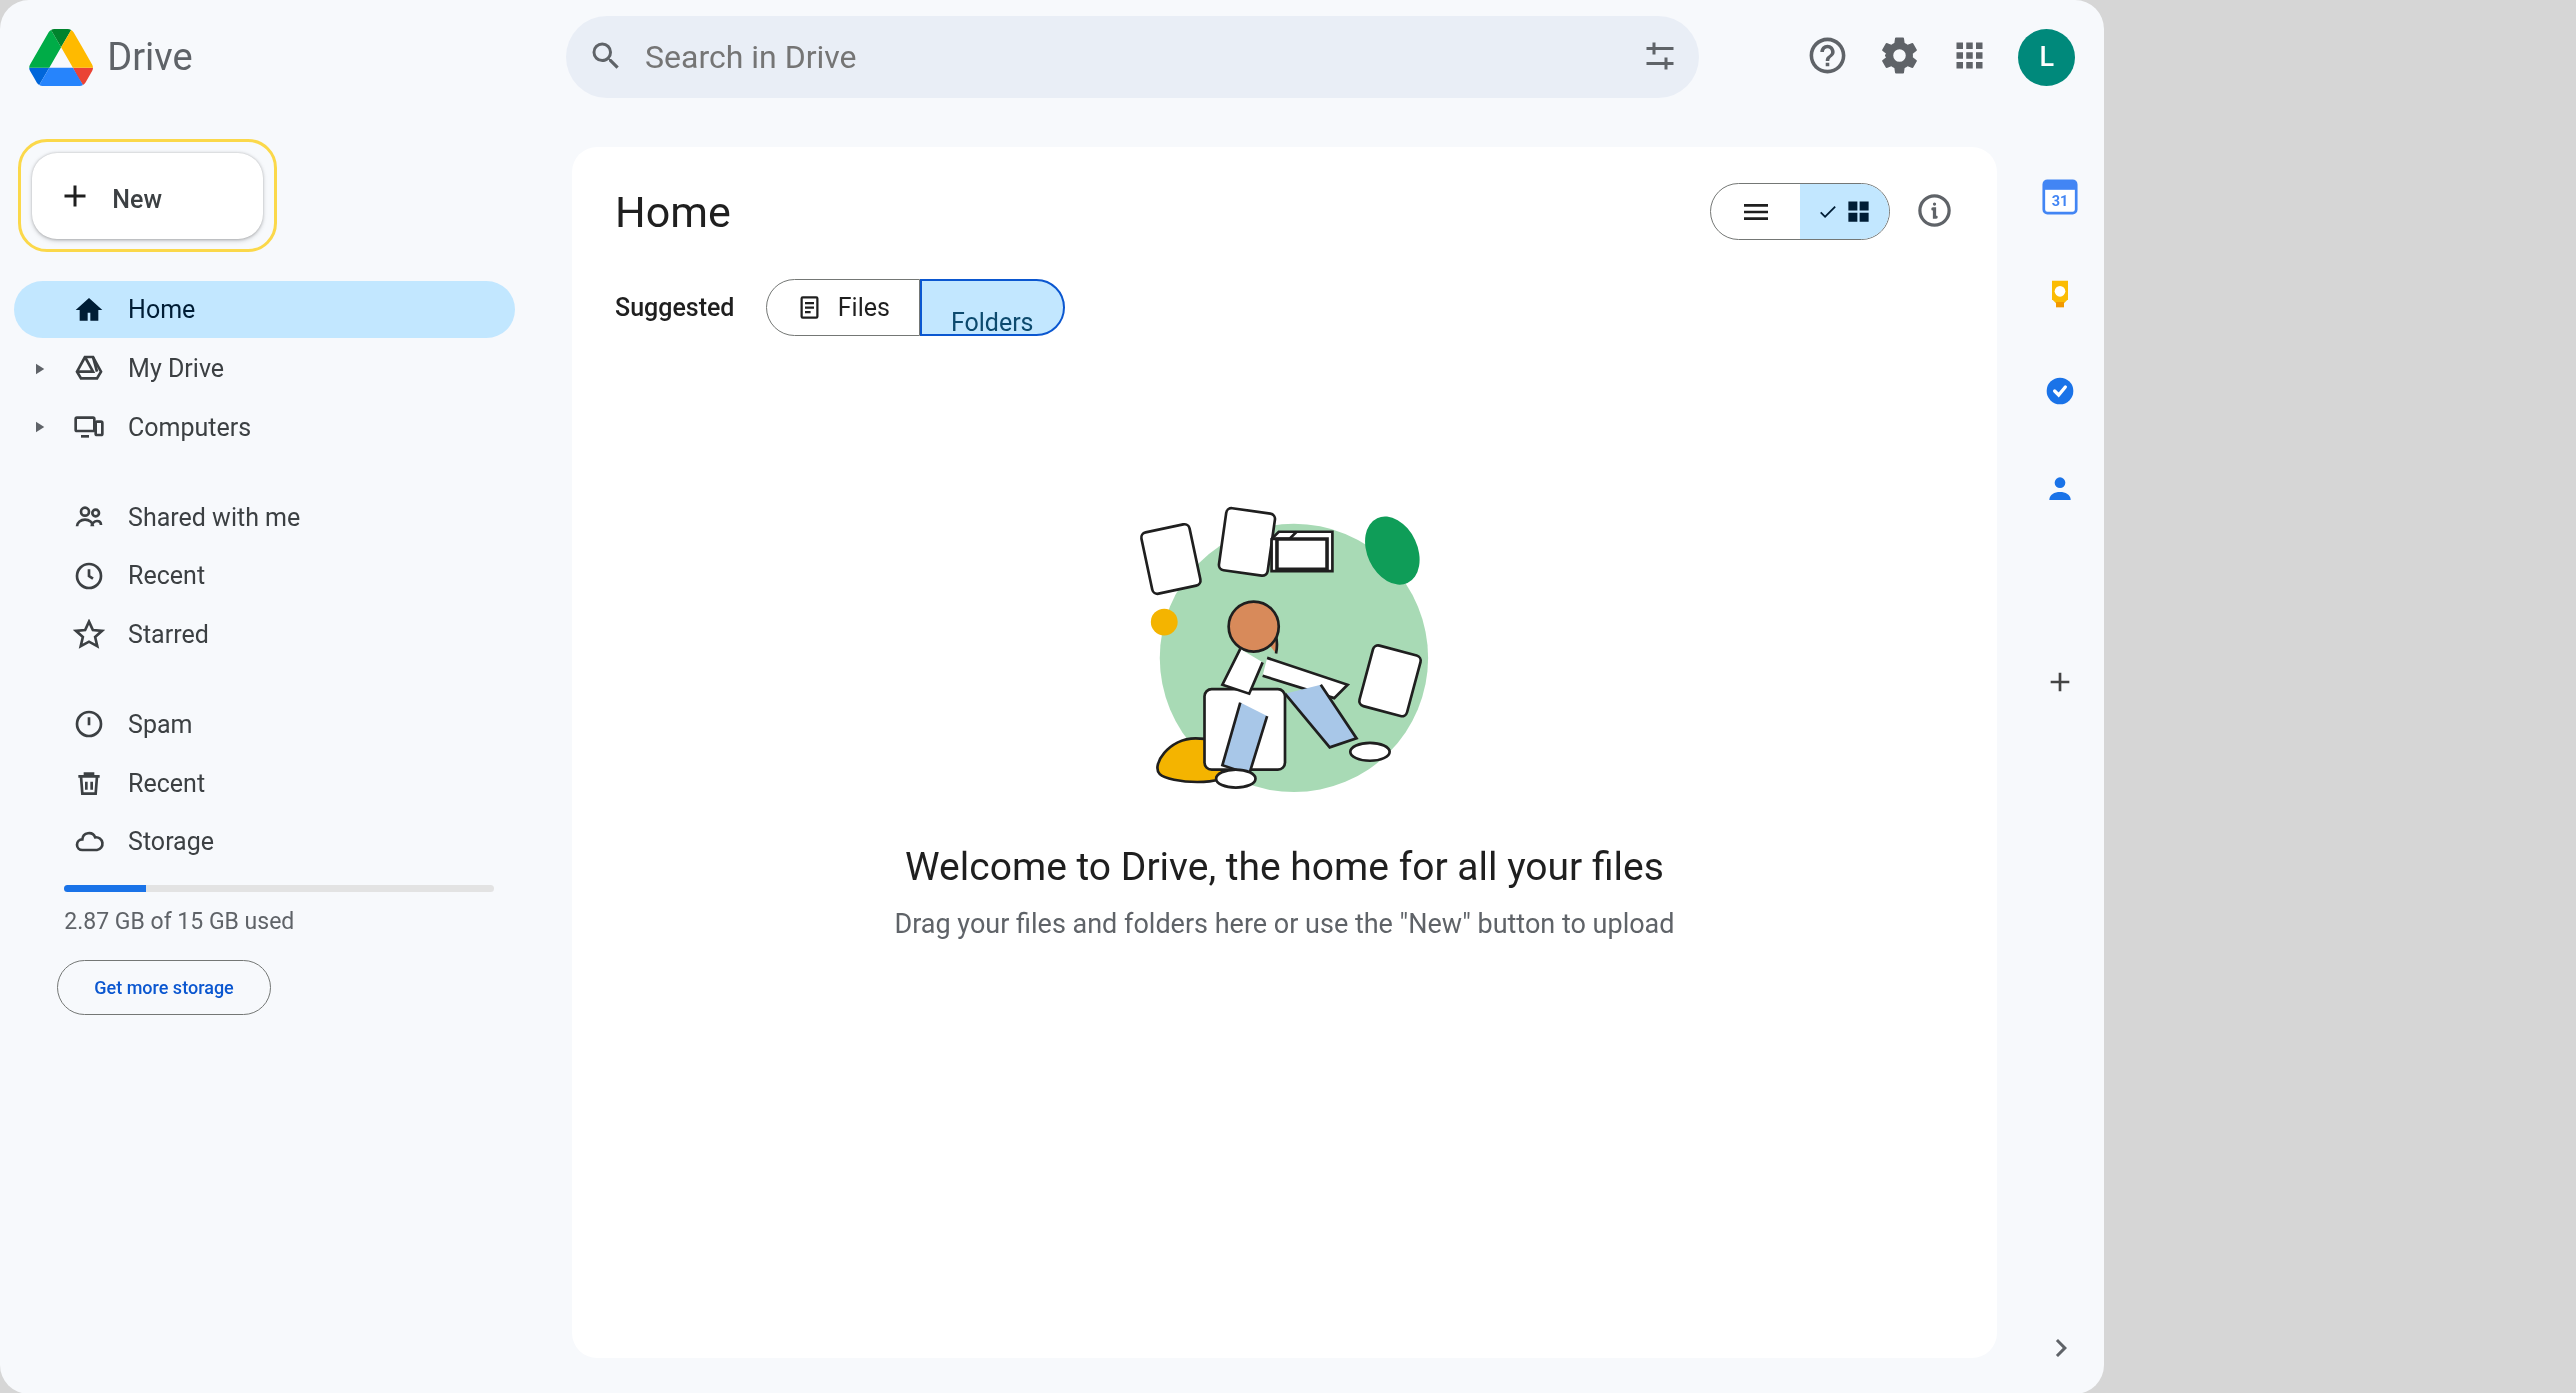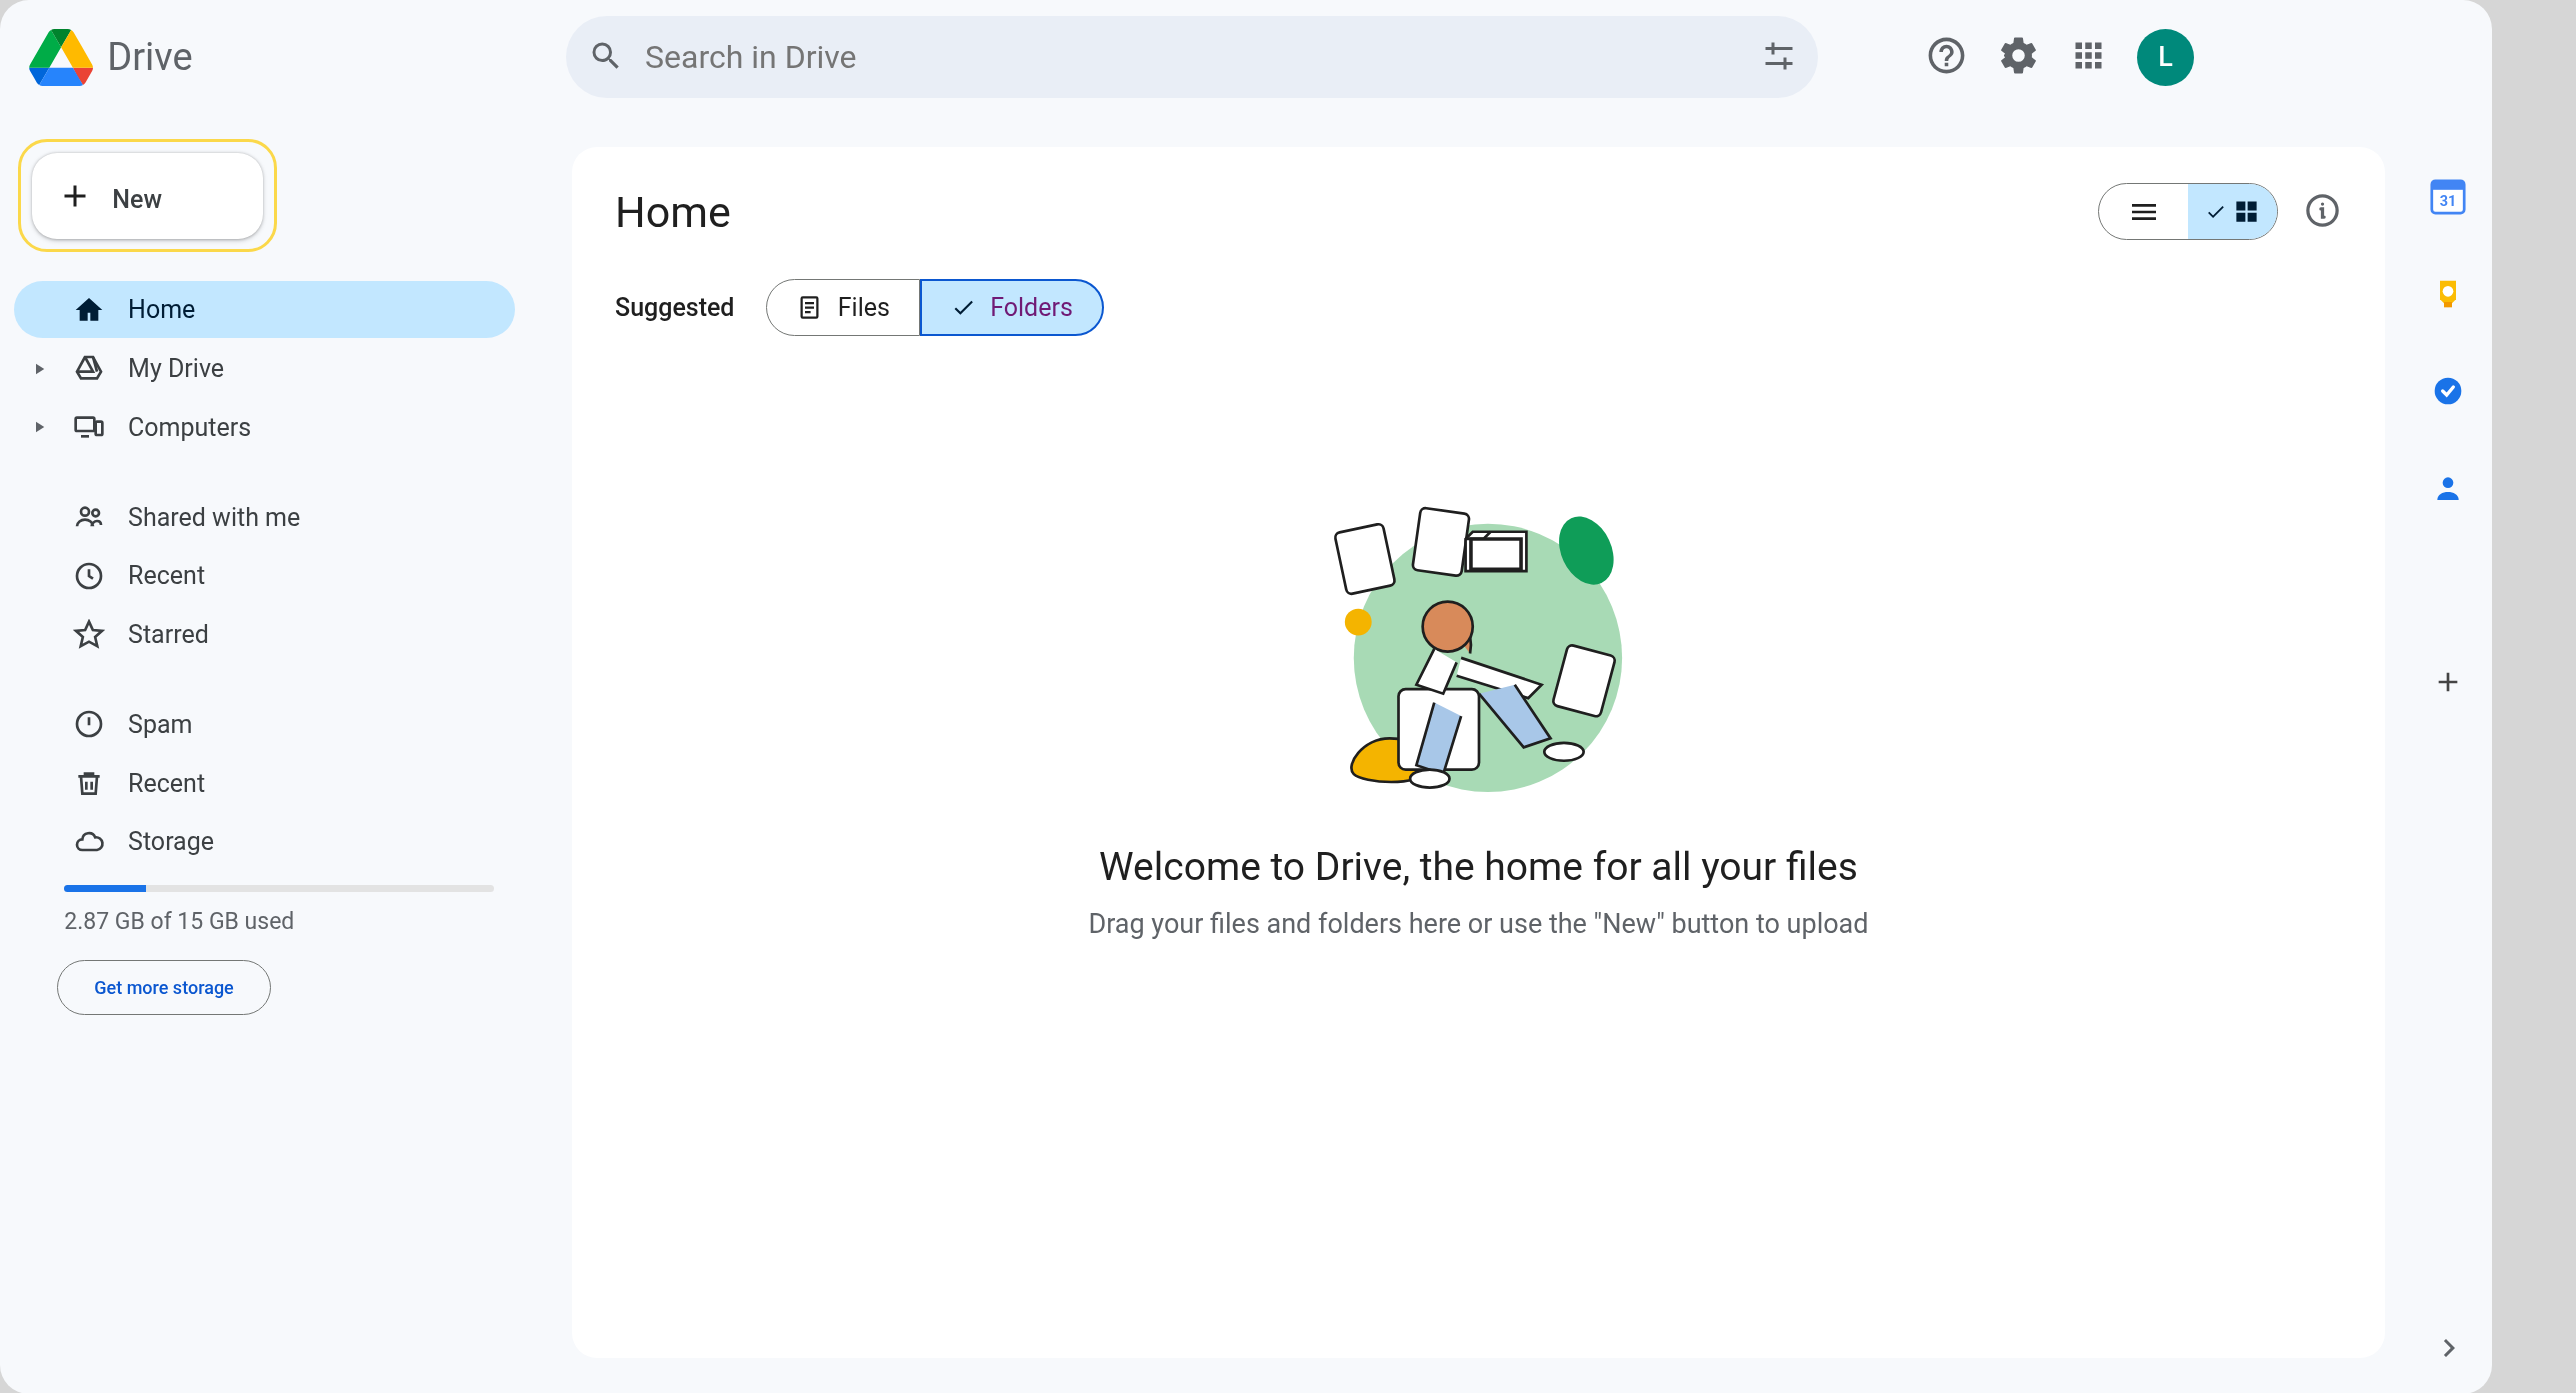--- a/index.html
+++ b/index.html
@@ -1,17 +1,17 @@
 <!DOCTYPE html>
 <html style="font-size:14.3px"><head>
 <meta charset="utf-8">
 <style>
 * { box-sizing: border-box; margin: 0; padding: 0; font-family: 'Google Sans', Roboto, Arial, sans-serif; }
 body { background: #d6d6d6; width: 2576px; height: 1394px; overflow: hidden; }
-.app { background: #f7f9fc; width: 2492px; height: 1394px; border-radius: 29px; position: relative; transform: scale(1.0); transform-origin: top left; }
+.app { background: #f7f9fc; width: 2104px; height: 1394px; border-radius: 29px; position: relative; transform: scale(1.0); transform-origin: top left; }
 
 
 .header { display: flex; align-items: center; height: 114px; padding: 0 14.3px 0 29px; }
 .logo-block { display: flex; align-items: center; gap: 14.3px; width: 537px; }
 .drive-logo { width: 64px; height: 57px; }
 .logo-text { font-size: 38px; color: #5f6368; }
 .search-wrap { flex: 1; display: flex; align-items: center; background: #e9eef6; border-radius: 43px; height: 82px; padding: 0 21.5px; max-width: 1252px; }
 .search-icon-wrap { color: #5f6368; }
 .search-input { border: none; background: transparent; font-size: 32px; color: #5f6368; flex: 1; padding: 0 21.5px; outline: none; }
 .filter-icon-wrap { color: #5f6368; }
@@ -44,21 +44,21 @@
 .seg { display: flex; border: 1.3px solid #747775; border-radius: 36px; overflow: hidden; height: 57px; }
 .seg-btn { display:flex; align-items:center; justify-content:center; width: 89px; cursor:pointer; }
 .seg-btn.sel { background: #c2e7ff; }
 .info-ic { color: #5f6368; }
 .filter-row { display: flex; align-items: center; gap: 32px; margin-top: 39px; }
 .sugg { font-size: 25px; color: #1f1f1f; font-weight: 500; }
 .chip-row { display: flex; }
 .chip { display:flex; align-items:center; gap: 14.3px; border: 1.3px solid #747775; padding: 12.5px 29px; font-size: 25px; color: #1f1f1f; cursor:pointer; height: 57px; }
 .chip:first-child { border-radius: 36px 0 0 36px; }
 .chip:last-child { border-radius: 0 36px 36px 0; border-left: none; }
-.chip.selchip { background: #c2e7ff; border: 2.2px solid #0b57d0; color: #701a75; }
+.chip.selchip { background: #c2e7ff; border: 2.2px solid #0b57d0; color: #0c4a6e; flex-direction: column; }
 .empty { display:flex; flex-direction:column; align-items:center; margin-top: 143px; }
 .illus { width: 376px; height: 322px; }
 .welcome { font-size: 39px; color: #1f1f1f; margin-top: 43px; }
 .sub { font-size: 27px; color: #5f6368; margin-top: 18px; }
 
 
 .rail { position: absolute; right: 0; top: 152px; width: 89px; display: flex; flex-direction: column; align-items: center; gap: 61px; padding-top: 27px; }
 .rail-ic { width: 36px; height: 36px; cursor:pointer; display:flex; align-items:center; justify-content:center; }
 .rail-gap { height: 36px; }
 .rail-collapse { position:absolute; right: 25px; bottom: 25px; color:#5f6368; }

